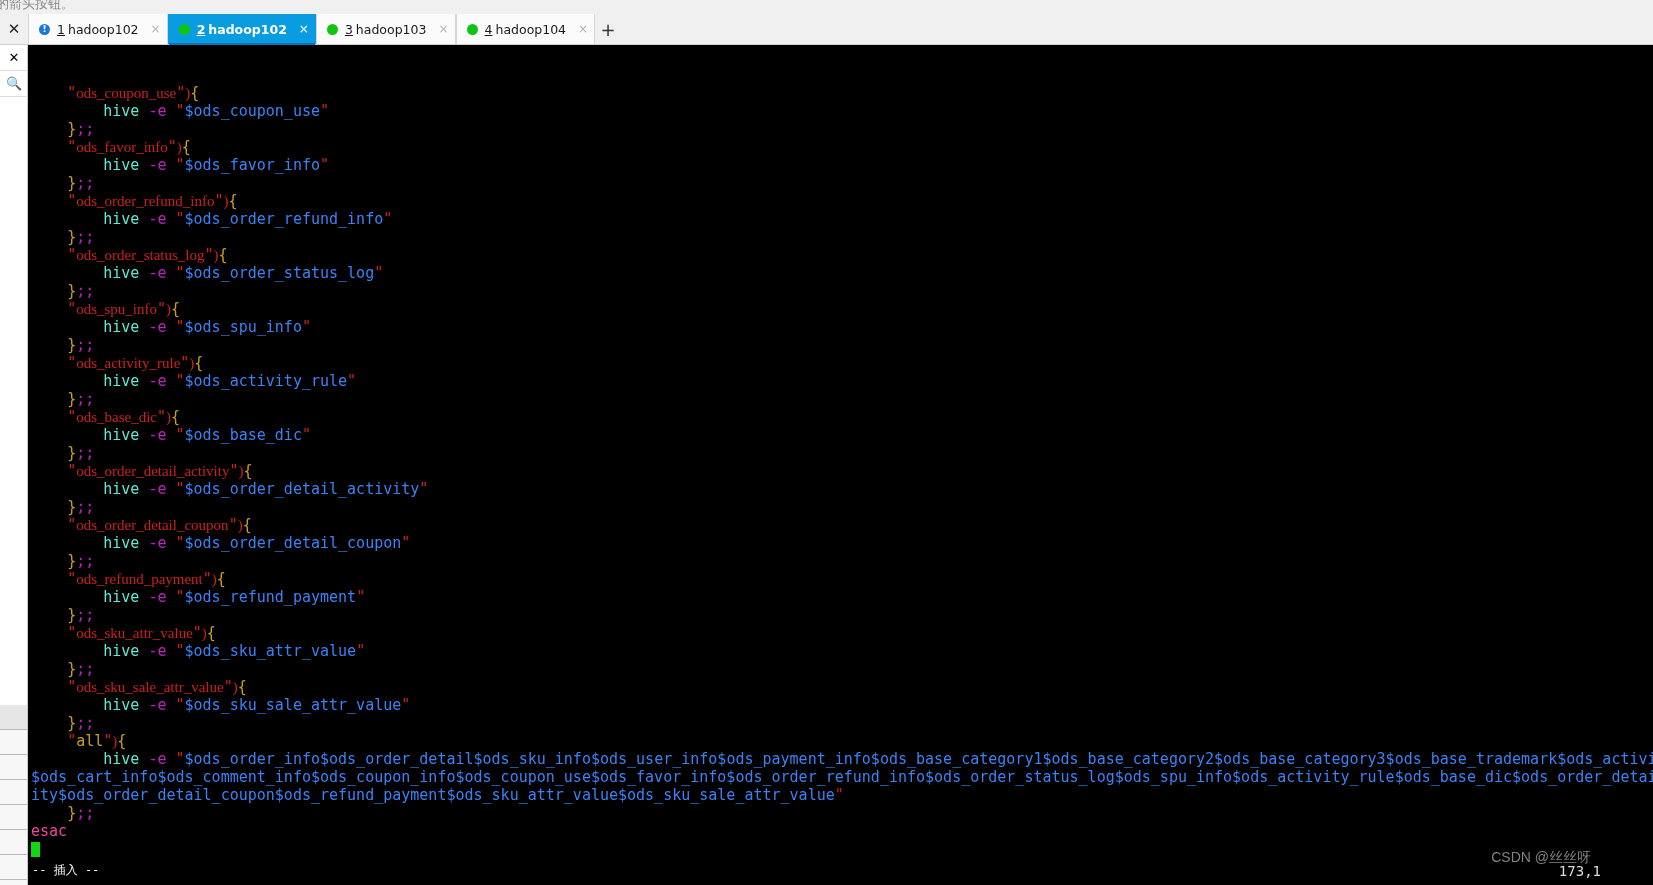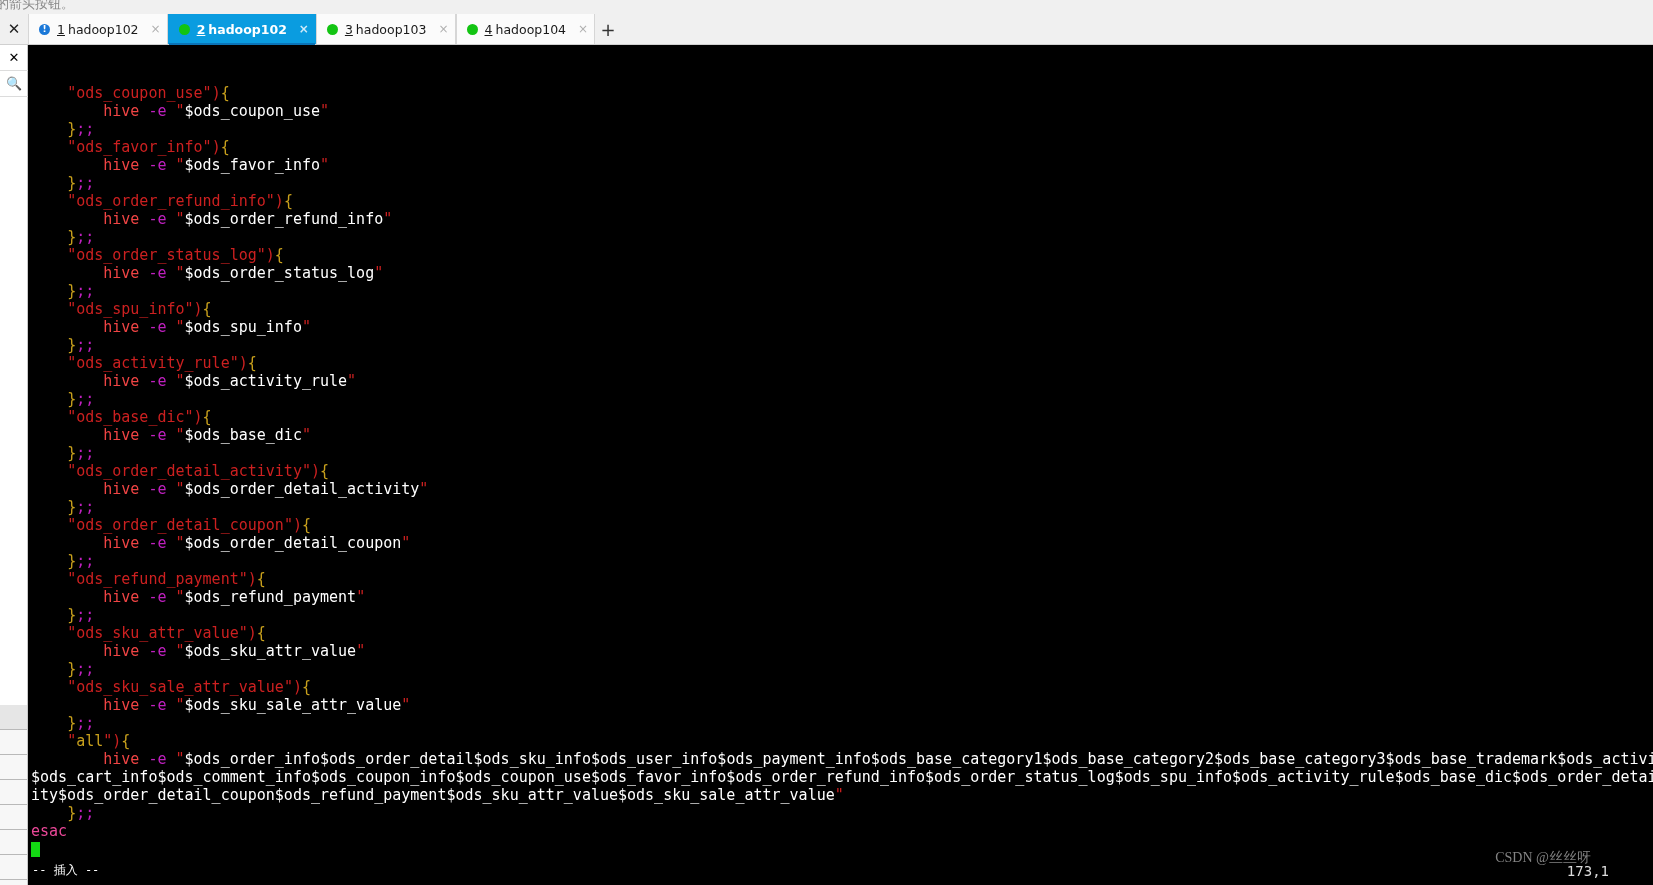--- a/index.html
+++ b/index.html
@@ -171,27 +171,27 @@
     line-height: 18px;
     white-space: pre;
     letter-spacing: 0px;
   }
   .term-inner {
     padding: 3px 0 0 3px;
   }
   .line { height: 18px; white-space: pre; }
 
   
-  .c-str   { color: #cc2020; }           
+  .c-str   { color: #cc2020; font-family: Liberation Serif, serif; }           
   .c-yellowstr { color: #c8a01c; margin-top: 20px; }       
   .c-brace { color: #c8a01c; }           
   .c-semi  { color: #c020c0; }           
-  .c-cmd   { color: #ef4444; }           
+  .c-cmd   { color: #5eead4; }           
   .c-flag  { color: #c020c0; }           
-  .c-var   { color: #ffffff; }           
+  .c-var   { color: #3b82f6; }           
   .c-kw    { color: #ec4899; }           
   .c-quote { color: #cc2020; }
 
   .cursor {
     display: inline-block;
     width: 9px; height: 15px;
     background: #13d713;
     vertical-align: -3px;
   }
 
@@ -199,34 +199,34 @@
     position: absolute;
     left: 32px;
     bottom: 6px;
     color: #ffffff;
     font-family: "DejaVu Sans Mono", monospace;
     font-size: 12px;
     white-space: pre;
   }
   .ruler {
     position: absolute;
-    right: 44px;
+    right: 52px;
     bottom: 6px;
     color: #dddddd;
     font-family: "DejaVu Sans Mono", monospace;
     font-size: 14px;
     white-space: pre;
   }
   .watermark {
     position: absolute;
     right: 62px;
     bottom: 18px;
     color: #9a9a9a;
     font-size: 14px;
-    font-family: Liberation Serif, serif;
+    font-family: Liberation Sans, sans-serif;
     white-space: pre;
     opacity: .85;
   }
 </style>
 </head>
 <body>
 
 <div id="app">
 
   <div class="topstrip">

